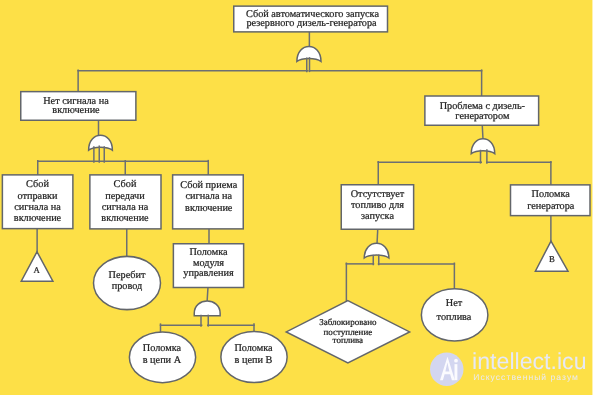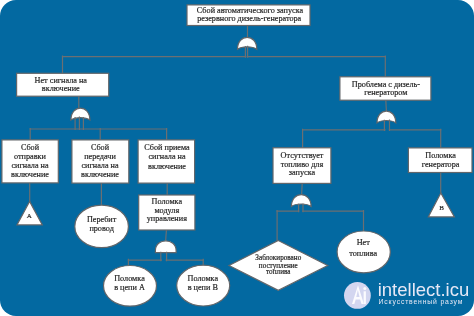--- a/index.html
+++ b/index.html
@@ -1,17 +1,17 @@
 <!DOCTYPE html>
 <html><head>
 <meta charset="utf-8">
 <title>fault-tree</title>
 <style>
   html,body{margin:0;padding:0;background:#ffffff;}
-  #page{position:relative;width:474px;height:316px;background:#0369a1;overflow:hidden;border-radius:16px;}
+  #page{position:relative;width:474px;height:316px;background:#fde047;overflow:hidden;}
   svg{display:block;}
   .nd{font-family:"Liberation Serif",serif;font-size:8.2px;fill:#1e1e1e;paint-order:stroke;stroke:#1e1e1e;stroke-width:0.18px;}
   #page{isolation:isolate;}
   .ln{stroke:#6c6f72;stroke-width:1.2;fill:none;stroke-linecap:square;}
   .shp{stroke:#63666a;stroke-width:1.2;fill:#ffffff;}
 </style>
 </head>
 <body>
 
 <div id="page">

